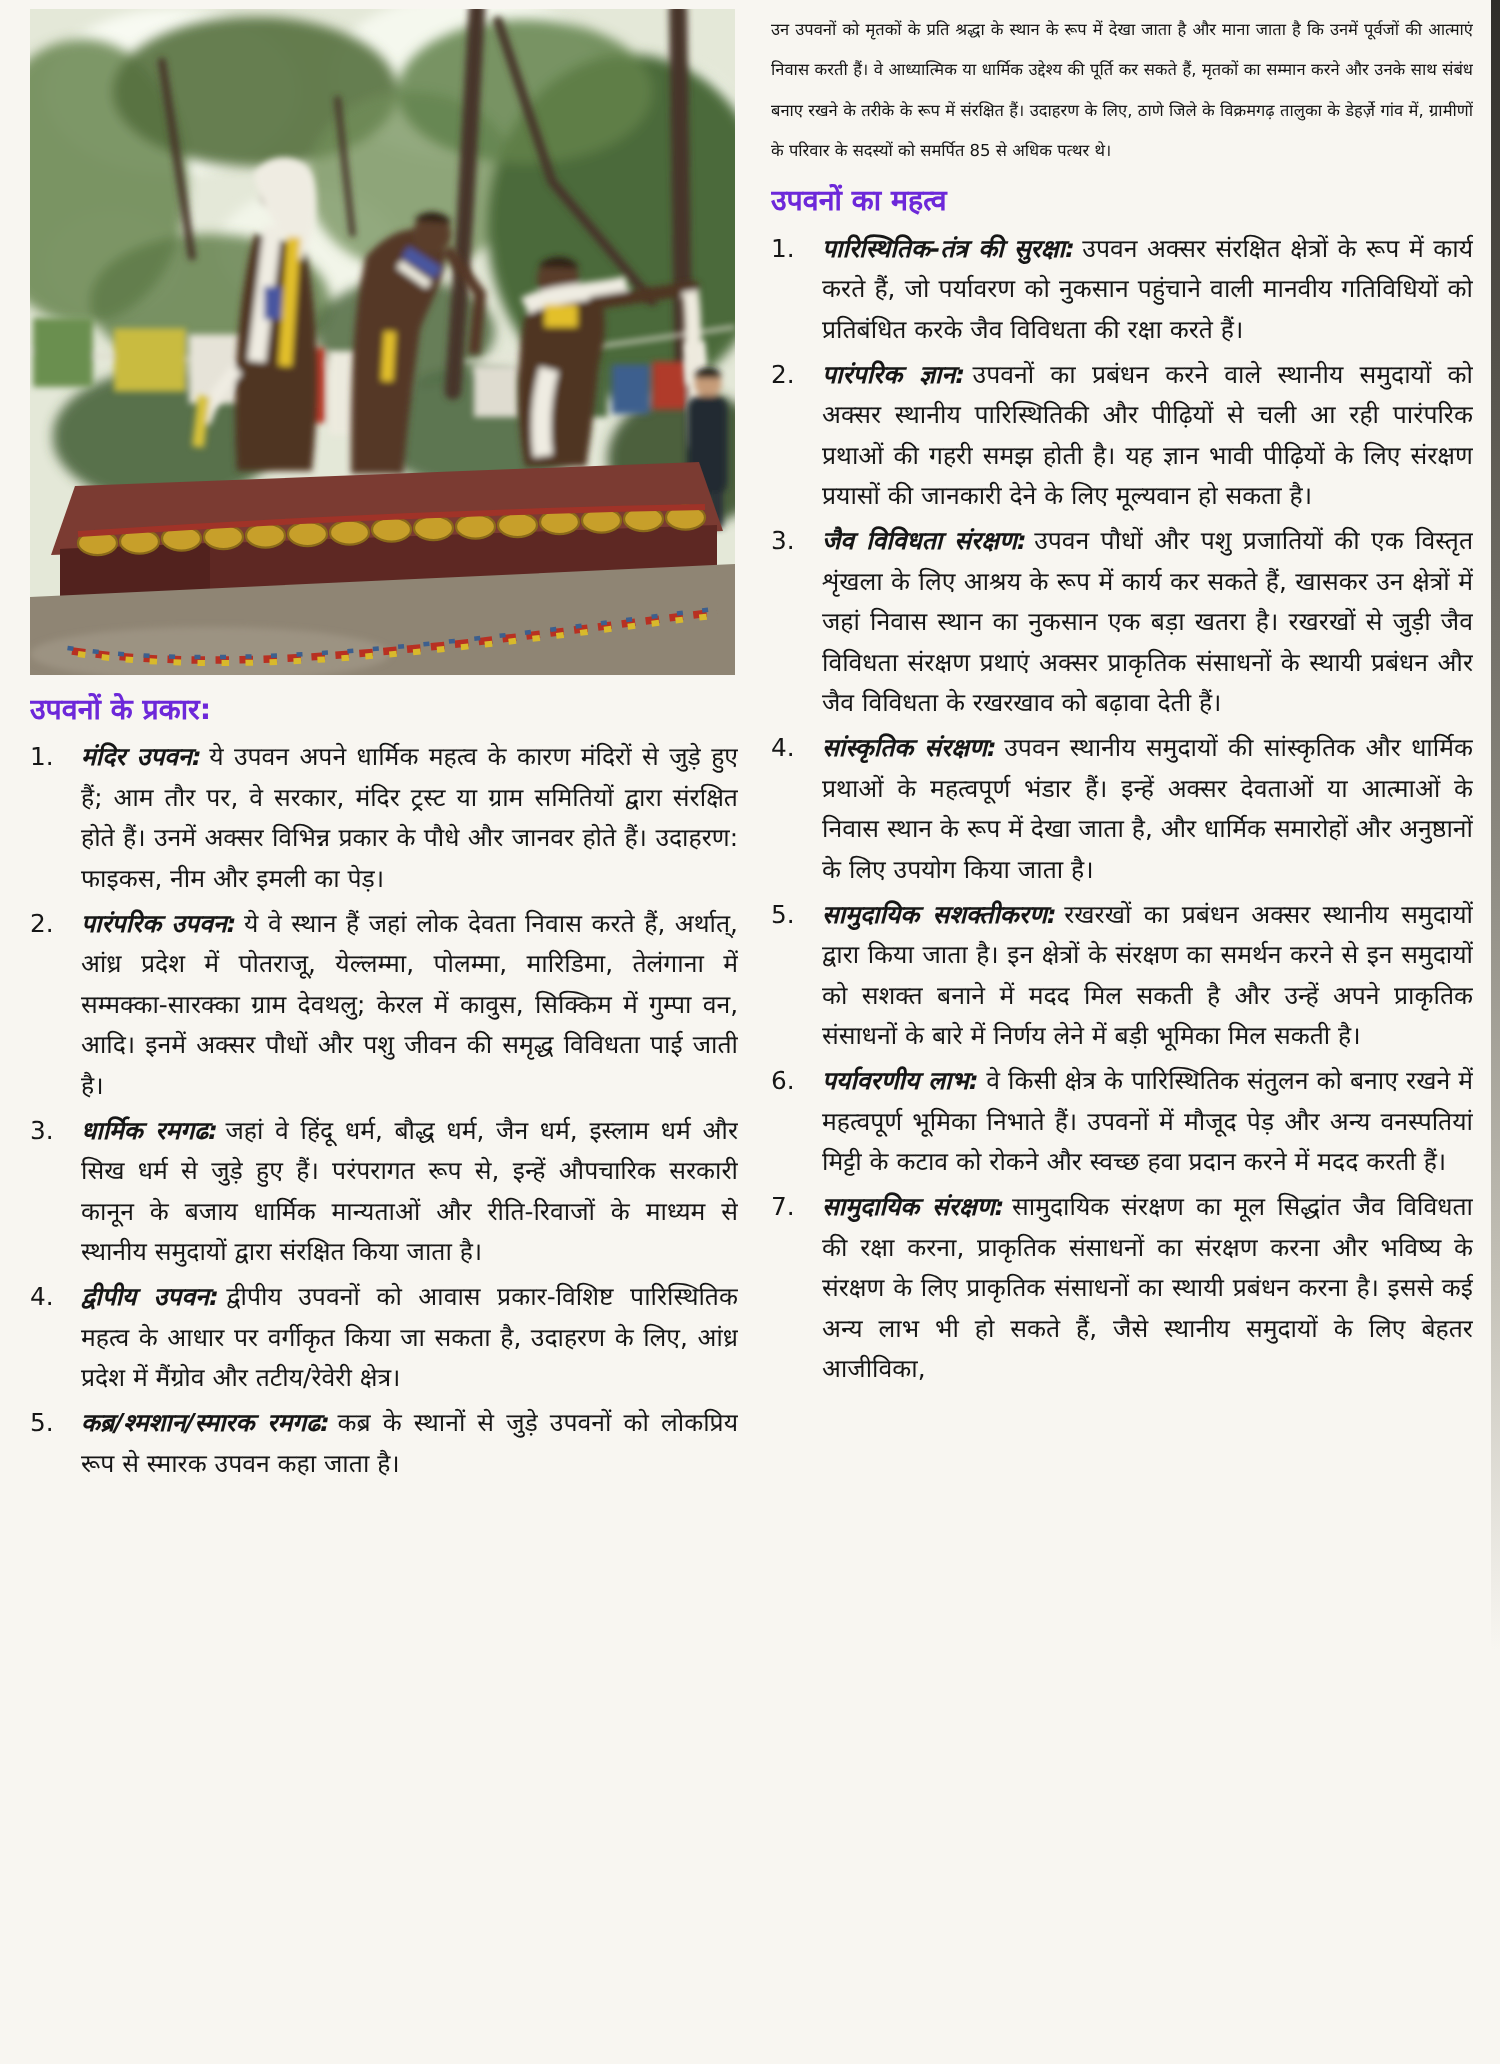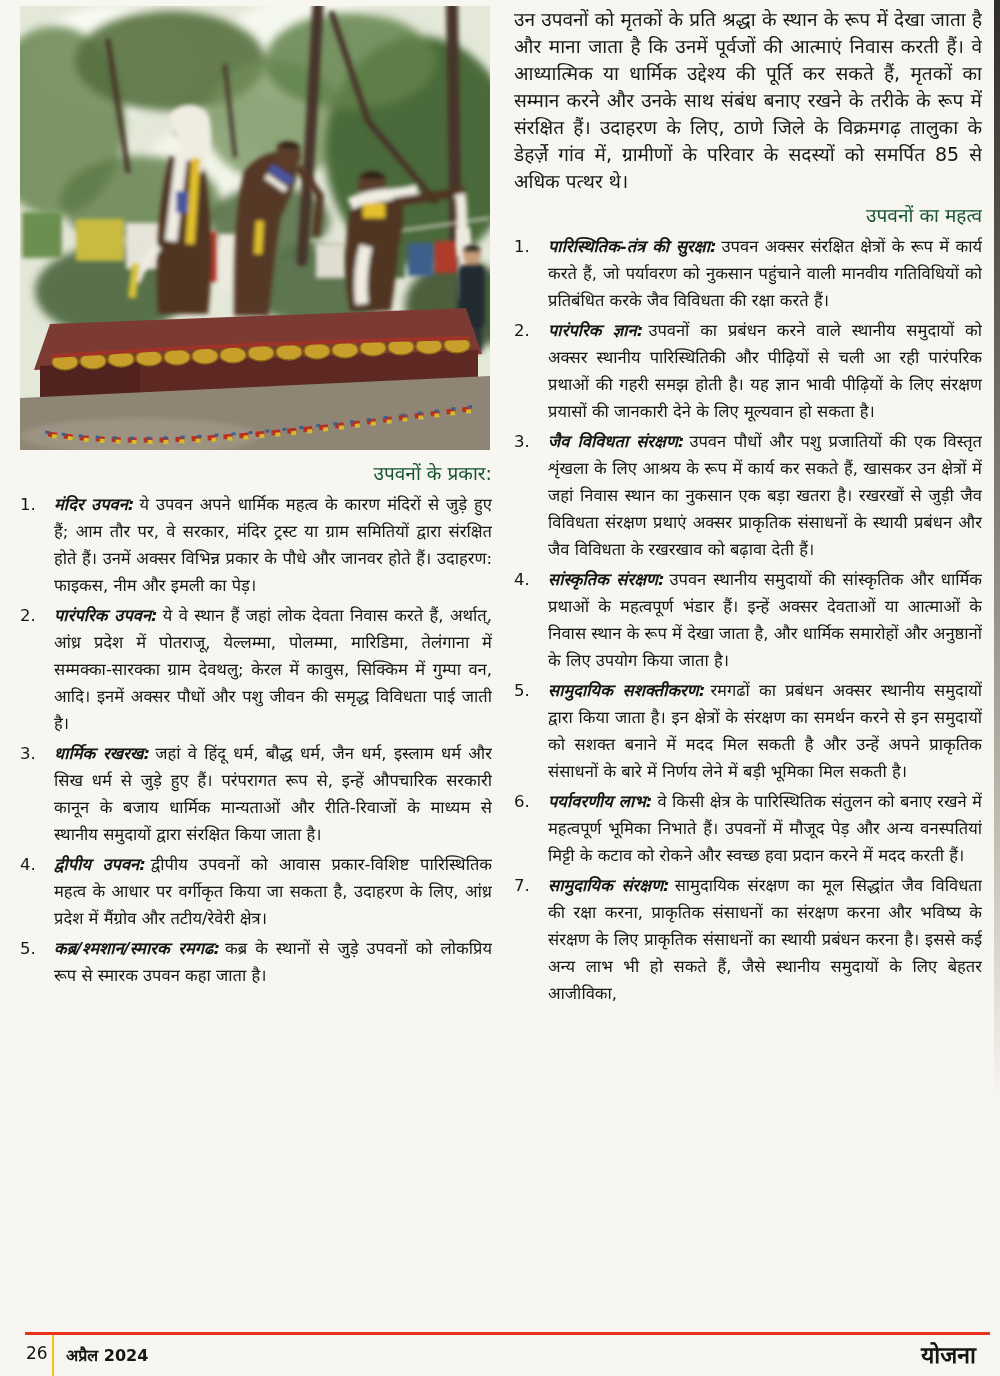--- a/index.html
+++ b/index.html
@@ -7,23 +7,23 @@
   body { width:1000px; height:1376px; background:#f8f6f1; font-family:"DejaVu Sans", sans-serif; color:#161616; }
   .page { position:relative; width:1000px; height:1376px; overflow:hidden; }
   .scan-edge { position:absolute; top:0; right:0; width:6px; height:1100px; z-index:5;
     background:linear-gradient(180deg,#2f2d29 0%,#55524b 22%,#8d8a81 52%,#c5c2b8 78%,rgba(200,197,188,0) 100%); }
   .columns { display:flex; gap:22px; padding:6px 14px 0 20px; }
   .col { overflow:hidden; }
   .col-left { width:472px; height:1320px; }
   .col-right { width:468px; height:1322px; }
   figure.photo { margin:0 0 10px 0; width:470px; height:444px; background:#dfe5d2; }
   figure.photo svg { display:block; width:470px; height:444px; }
-  p.body { font-size:19px; line-height:27px; text-align:justify; margin:0; }
+  p.body { font-size:11px; line-height:27px; text-align:justify; margin:0; }
   p.lead { text-indent:36px; }
-  h3.heading { color:#14532d; font-size:19px; line-height:26px; font-weight:normal; margin:7px 0 5px 0;text-align:right; }
+  h3.heading { color:#6d28d9; font-size:19px; line-height:26px; font-weight:bold; margin:7px 0 5px 0; }
   ol.items { list-style:none; margin:2px 0 0 0; padding:0; }
   ol.items li { display:flex; font-size:16.5px; line-height:27px; margin:0 0 3px 0; }
   .num { flex:0 0 34px; }
   .li-body { flex:1; text-align:justify; }
   .li-label { font-weight:bold; margin-right:5px;font-style:italic; }
   .footer { position:absolute; left:0; right:0; bottom:0; height:44px; z-index:6; }
   .footer-rule { position:absolute; top:0; left:25px; right:10px; height:3px; background:#e8321c; }
   .footer-divider { position:absolute; top:3px; bottom:0; left:52px; width:2px; background:#e8321c; border-right:2px solid #f2c21e; }
   .page-number { position:absolute; left:26px; top:11px; font-size:17px; }
   .issue-date { position:absolute; left:66px; top:12px; font-size:16px; font-weight:bold; }
@@ -174,21 +174,21 @@
         <li>
           <span class="num">1.</span>
           <div class="li-body"><span class="li-label">मंदिर उपवन:</span><span>ये उपवन अपने धार्मिक महत्व के कारण मंदिरों से जुड़े हुए हैं; आम तौर पर, वे सरकार, मंदिर ट्रस्ट या ग्राम समितियों द्वारा संरक्षित होते हैं। उनमें अक्सर विभिन्न प्रकार के पौधे और जानवर होते हैं। उदाहरण: फाइकस, नीम और इमली का पेड़।</span></div>
         </li>
         <li>
           <span class="num">2.</span>
           <div class="li-body"><span class="li-label">पारंपरिक उपवन:</span><span>ये वे स्थान हैं जहां लोक देवता निवास करते हैं, अर्थात्, आंध्र प्रदेश में पोतराजू, येल्लम्मा, पोलम्मा, मारिडिमा, तेलंगाना में सम्मक्का-सारक्का ग्राम देवथलु; केरल में कावुस, सिक्किम में गुम्पा वन, आदि। इनमें अक्सर पौधों और पशु जीवन की समृद्ध विविधता पाई जाती है।</span></div>
         </li>
         <li>
           <span class="num">3.</span>
-          <div class="li-body"><span class="li-label">धार्मिक रखरख:</span><span>जहां वे हिंदू धर्म, बौद्ध धर्म, जैन धर्म, इस्लाम धर्म और सिख धर्म से जुड़े हुए हैं। परंपरागत रूप से, इन्हें औपचारिक सरकारी कानून के बजाय धार्मिक मान्यताओं और रीति-रिवाजों के माध्यम से स्थानीय समुदायों द्वारा संरक्षित किया जाता है।</span></div>
+          <div class="li-body"><span class="li-label">धार्मिक रमगढ:</span><span>जहां वे हिंदू धर्म, बौद्ध धर्म, जैन धर्म, इस्लाम धर्म और सिख धर्म से जुड़े हुए हैं। परंपरागत रूप से, इन्हें औपचारिक सरकारी कानून के बजाय धार्मिक मान्यताओं और रीति-रिवाजों के माध्यम से स्थानीय समुदायों द्वारा संरक्षित किया जाता है।</span></div>
         </li>
         <li>
           <span class="num">4.</span>
           <div class="li-body"><span class="li-label">द्वीपीय उपवन:</span><span>द्वीपीय उपवनों को आवास प्रकार-विशिष्ट पारिस्थितिक महत्व के आधार पर वर्गीकृत किया जा सकता है, उदाहरण के लिए, आंध्र प्रदेश में मैंग्रोव और तटीय/रेवेरी क्षेत्र।</span></div>
         </li>
         <li>
           <span class="num">5.</span>
           <div class="li-body"><span class="li-label">कब्र/श्मशान/स्मारक रमगढ:</span><span>कब्र के स्थानों से जुड़े उपवनों को लोकप्रिय रूप से स्मारक उपवन कहा जाता है।</span></div>
         </li>
       </ol>
@@ -210,34 +210,27 @@
         <li>
           <span class="num">3.</span>
           <div class="li-body"><span class="li-label">जैव विविधता संरक्षण:</span><span>उपवन पौधों और पशु प्रजातियों की एक विस्तृत शृंखला के लिए आश्रय के रूप में कार्य कर सकते हैं, खासकर उन क्षेत्रों में जहां निवास स्थान का नुकसान एक बड़ा खतरा है। रखरखों से जुड़ी जैव विविधता संरक्षण प्रथाएं अक्सर प्राकृतिक संसाधनों के स्थायी प्रबंधन और जैव विविधता के रखरखाव को बढ़ावा देती हैं।</span></div>
         </li>
         <li>
           <span class="num">4.</span>
           <div class="li-body"><span class="li-label">सांस्कृतिक संरक्षण:</span><span>उपवन स्थानीय समुदायों की सांस्कृतिक और धार्मिक प्रथाओं के महत्वपूर्ण भंडार हैं। इन्हें अक्सर देवताओं या आत्माओं के निवास स्थान के रूप में देखा जाता है, और धार्मिक समारोहों और अनुष्ठानों के लिए उपयोग किया जाता है।</span></div>
         </li>
         <li>
           <span class="num">5.</span>
-          <div class="li-body"><span class="li-label">सामुदायिक सशक्तीकरण:</span><span>रमगढों का प्रबंधन अक्सर स्थानीय समुदायों द्वारा किया जाता है। इन क्षेत्रों के संरक्षण का समर्थन करने से इन समुदायों को सशक्त बनाने में मदद मिल सकती है और उन्हें अपने प्राकृतिक संसाधनों के बारे में निर्णय लेने में बड़ी भूमिका मिल सकती है।</span></div>
+          <div class="li-body"><span class="li-label">सामुदायिक सशक्तीकरण:</span><span>रखरखों का प्रबंधन अक्सर स्थानीय समुदायों द्वारा किया जाता है। इन क्षेत्रों के संरक्षण का समर्थन करने से इन समुदायों को सशक्त बनाने में मदद मिल सकती है और उन्हें अपने प्राकृतिक संसाधनों के बारे में निर्णय लेने में बड़ी भूमिका मिल सकती है।</span></div>
         </li>
         <li>
           <span class="num">6.</span>
           <div class="li-body"><span class="li-label">पर्यावरणीय लाभ:</span><span>वे किसी क्षेत्र के पारिस्थितिक संतुलन को बनाए रखने में महत्वपूर्ण भूमिका निभाते हैं। उपवनों में मौजूद पेड़ और अन्य वनस्पतियां मिट्टी के कटाव को रोकने और स्वच्छ हवा प्रदान करने में मदद करती हैं।</span></div>
         </li>
         <li>
           <span class="num">7.</span>
           <div class="li-body"><span class="li-label">सामुदायिक संरक्षण:</span><span>सामुदायिक संरक्षण का मूल सिद्धांत जैव विविधता की रक्षा करना, प्राकृतिक संसाधनों का संरक्षण करना और भविष्य के संरक्षण के लिए प्राकृतिक संसाधनों का स्थायी प्रबंधन करना है। इससे कई अन्य लाभ भी हो सकते हैं, जैसे स्थानीय समुदायों के लिए बेहतर आजीविका,</span></div>
         </li>
       </ol>
     </div>
   </div>
 
-  <div class="footer">
-    <div class="footer-rule"></div>
-    <div class="footer-divider"></div>
-    <span class="page-number">26</span>
-    <span class="issue-date">अप्रैल 2024</span>
-    <span class="magazine-name">योजना</span>
-  </div>
 </div>
 
 </body></html>

